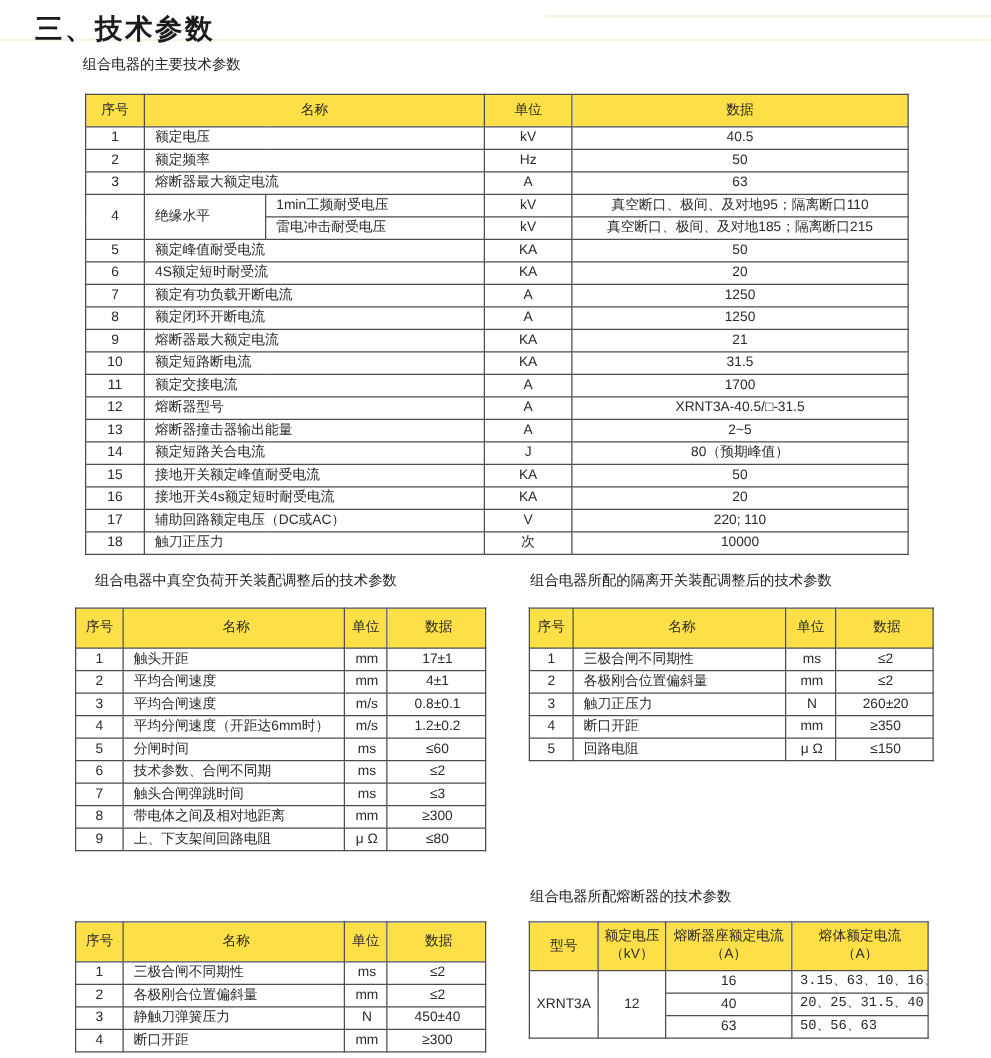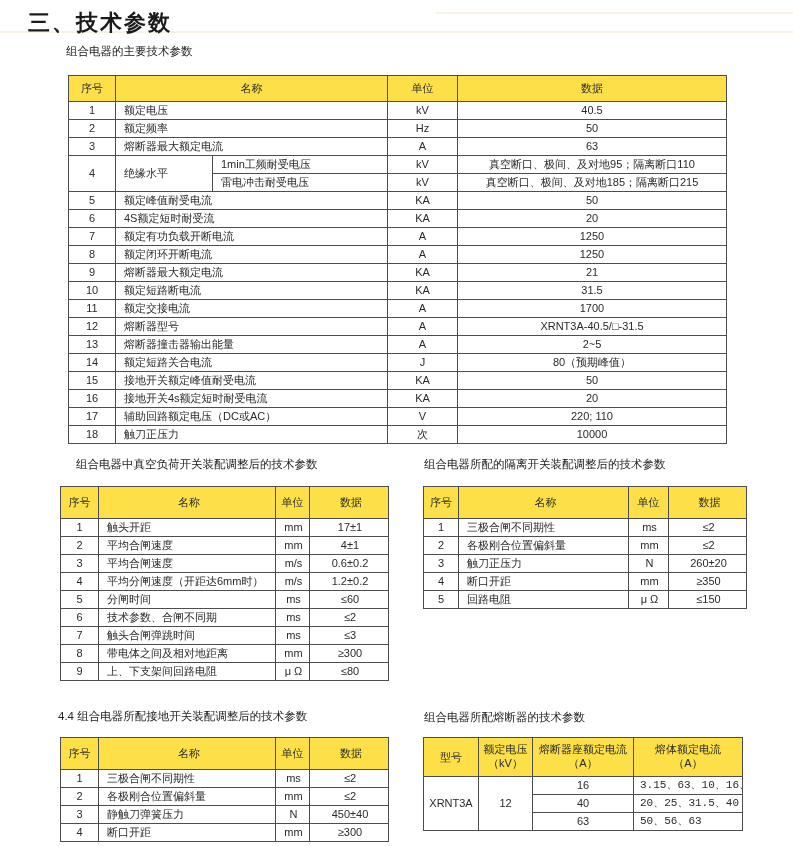--- a/index.html
+++ b/index.html
@@ -217,21 +217,21 @@
     <tr>
       <td>2</td>
       <td class="l">平均合闸速度</td>
       <td class="u">mm</td>
       <td class="v">4±1</td>
     </tr>
     <tr>
       <td>3</td>
       <td class="l">平均合闸速度</td>
       <td class="u">m/s</td>
-      <td class="v">0.6±0.2</td>
+      <td class="v">0.8±0.1</td>
     </tr>
     <tr>
       <td>4</td>
       <td class="l">平均分闸速度（开距达6mm时）</td>
       <td class="u">m/s</td>
       <td class="v">1.2±0.2</td>
     </tr>
     <tr>
       <td>5</td>
       <td class="l">分闸时间</td>
@@ -306,21 +306,20 @@
     </tr>
     <tr>
       <td>5</td>
       <td class="l">回路电阻</td>
       <td class="u">μ Ω</td>
       <td class="v">≤150</td>
     </tr>
   </tbody>
     </table>
 
-  <div class="caption" style="left:58px; top:709px">4.4 组合电器所配接地开关装配调整后的技术参数</div>
   <table class="tbl small" style="left:60px; top:737px; width:328px">
     <colgroup>
         <col style="width:38px">
         <col style="width:177px">
         <col style="width:34px">
         <col style="width:79px">
       </colgroup>
     <tbody>
         <tr class="hdr">
       <th>序号</th>

